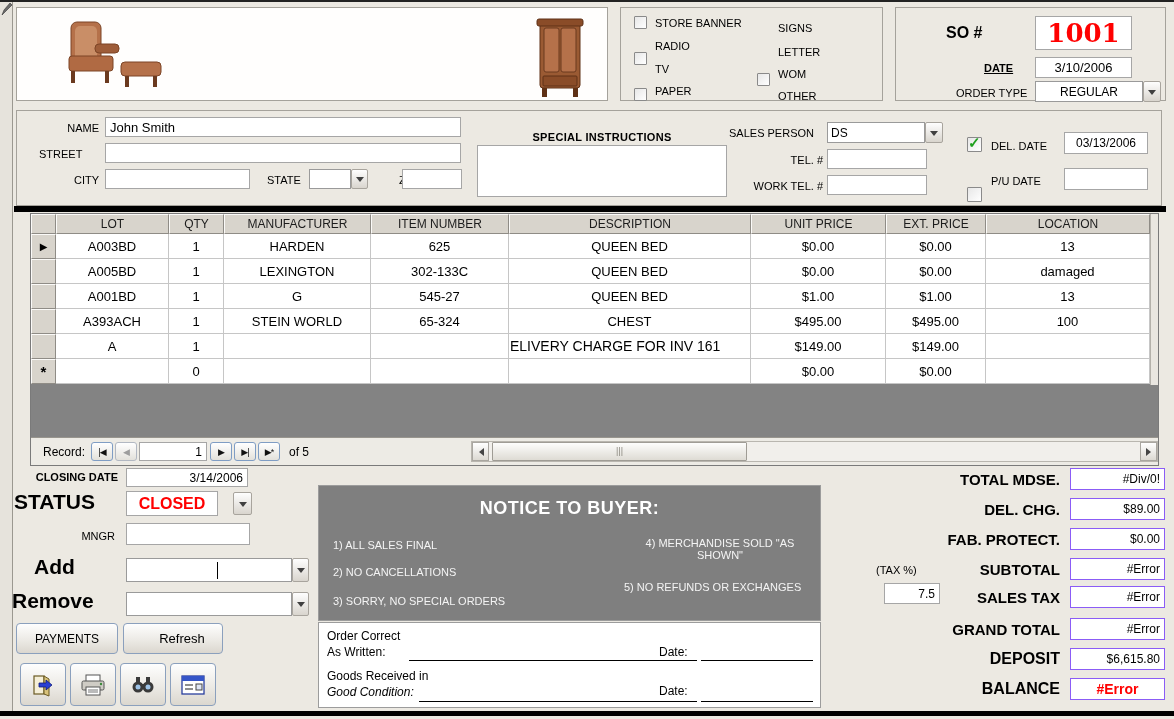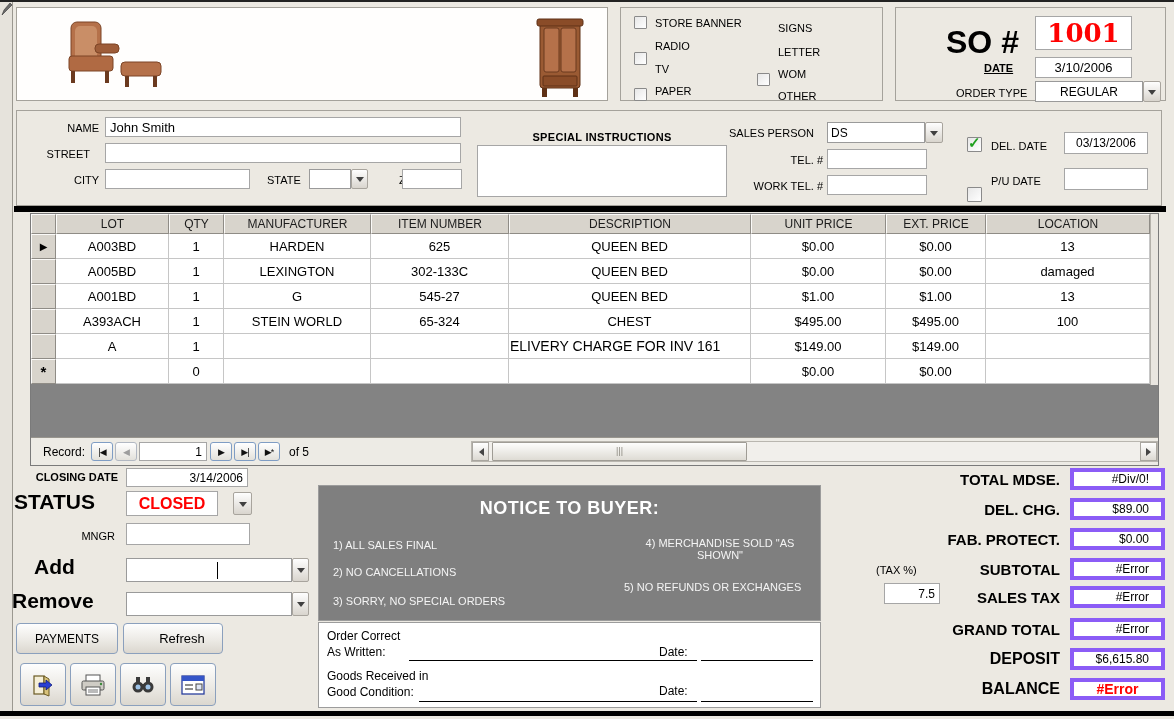--- a/index.html
+++ b/index.html
@@ -48,21 +48,21 @@
   .xpbtn { background:linear-gradient(#fefefe,#eceae5 55%,#dbd7cf); border:1px solid #8ba0bd; border-radius:4px; font-size:12px; color:#000; display:flex; align-items:center; justify-content:center; }
   .notice { left:318px; top:485px; width:503px; height:136px; background:#7f7f7f; border:1px solid #9c9c9c; color:#fff; }
   .notice-title { position:absolute; top:12px; left:0; width:100%; text-align:center; font-weight:bold; font-size:18px; letter-spacing:0.5px; }
   .nitem { position:absolute; font-size:11px; color:#f4f4f4; }
   .sigbox { left:318px; top:622px; width:503px; height:86px; background:#fff; border:1px solid #9c9c9c; }
   .sigline { position:absolute; border-bottom:1px solid #000; height:1px; }
   .sig-lbl { position:absolute; font-size:12px; color:#000; white-space:nowrap; }
   .trow { position:absolute; left:820px; width:345px; height:22px; display:flex; align-items:center; justify-content:flex-end; gap:10px; }
   .tlabel { font-weight:bold; font-size:15px; color:#000; white-space:nowrap; }
   .trow.big .tlabel { font-size:16px; }
-  .tval { width:95px; height:22px; background:#fff; border:4px solid #8b5cf6; font-size:12px; display:flex; align-items:center; justify-content:flex-end; padding:0 12px; }
+  .tval { width:95px; height:22px; background:#fff; border:1px solid #8b5cf6; font-size:12px; display:flex; align-items:center; justify-content:flex-end; padding:0 4px; }
   .tval.balance { color:#ff0000; font-weight:bold; font-size:14px; justify-content:center; }
   .cursorbar { position:absolute; left:90px; top:3px; width:1px; height:17px; background:#000; }
   .icbtn { position:absolute; top:663px; width:46px; height:43px; }
 </style>
 </head>
 <body>
 
 <div class="abs topline"></div>
 <div class="abs left-strip">
   <svg width="12" height="15" viewBox="0 0 12 15">
@@ -106,37 +106,37 @@
   <div class="abs lbl" style="left:157px; top:14px;">SIGNS</div>
   <div class="abs cb" style="left:136px; top:37px;"></div>
   <div class="abs lbl" style="left:157px; top:38px;">LETTER</div>
   <div class="abs cb checked" style="left:136px; top:59px;"></div>
   <div class="abs lbl" style="left:157px; top:60px;">WOM</div>
   <div class="abs cb" style="left:136px; top:81px;"></div>
   <div class="abs lbl" style="left:157px; top:82px;">OTHER</div>
 </div>
 
 <div class="abs panel" style="left:895px; top:7px; width:271px; height:94px;">
-  <div class="abs blbl" style="left:50px; top:16px; font-size:32px;">SO #</div>
+  <div class="abs blbl" style="left:50px; top:16px; font-size:16px;">SO #</div>
   <div class="abs tbox center" style="left:139px; top:8px; width:97px; height:34px;">
       <span class="so-num">1001</span>
     </div>
   <div class="abs lbl blbl" style="left:88px; top:54px;text-decoration:underline;">DATE</div>
   <div class="abs tbox center" style="left:139px; top:49px; width:97px; height:21px;">3/10/2006</div>
   <div class="abs lbl" style="left:60px; top:79px;text-align:center;">ORDER TYPE</div>
   <div class="abs combo" style="left:139px; top:73px; width:108px; height:21px;">
     <span class="val" style="text-align:center;">REGULAR</span>
   </div>
   <div class="abs arrowbtn" style="left:247px; top:73px; width:18px; height:21px;"></div>
 </div>
 
 <div class="abs panel" style="left:16px; top:110px; width:1146px; height:96px;">
   <div class="abs lbl" style="left:22px; top:11px; width:60px; text-align:right;">NAME</div>
   <div class="abs tbox" style="left:88px; top:6px; width:356px; height:20px;">John Smith</div>
-  <div class="abs lbl" style="left:13px; top:37px; width:60px; text-align:right;">STREET</div>
+  <div class="abs lbl" style="left:22px; top:37px; width:60px; text-align:left;">STREET</div>
   <div class="abs tbox" style="left:88px; top:32px; width:356px; height:20px;"></div>
   <div class="abs lbl" style="left:22px; top:63px; width:60px; text-align:right;">CITY</div>
   <div class="abs tbox" style="left:88px; top:58px; width:145px; height:20px;"></div>
   <div class="abs lbl" style="left:250px; top:63px;">STATE</div>
   <div class="abs combo" style="left:292px; top:58px; width:42px; height:20px;">
       <span class="val"></span>
     </div>
   <div class="abs arrowbtn" style="left:334px; top:58px; width:17px; height:20px;"></div>
   <div class="abs lbl" style="left:362px; top:63px;margin-left:20px;">ZIP</div>
   <div class="abs tbox" style="left:385px; top:58px; width:60px; height:20px;"></div>
@@ -350,21 +350,21 @@
   <div class="nitem" style="left:305px; top:95px;">5) NO REFUNDS OR EXCHANGES</div>
 </div>
 
 <div class="abs sigbox">
   <div class="sig-lbl" style="left:8px; top:6px;">Order Correct</div>
   <div class="sig-lbl" style="left:8px; top:22px;">As Written:</div>
   <div class="sigline" style="left:90px; top:37px; width:288px;"></div>
   <div class="sig-lbl" style="left:340px; top:22px;">Date:</div>
   <div class="sigline" style="left:382px; top:37px; width:112px;"></div>
   <div class="sig-lbl" style="left:8px; top:46px;">Goods Received in</div>
-  <div class="sig-lbl" style="left:8px; top:62px;">Good Condition:</div>
+  <div class="sig-lbl" style="left:8px; top:62px;font-style:italic;">Good Condition:</div>
   <div class="sigline" style="left:100px; top:78px; width:278px;"></div>
   <div class="sig-lbl" style="left:340px; top:61px;">Date:</div>
   <div class="sigline" style="left:382px; top:78px; width:112px;"></div>
 </div>
 
 <div class="trow" style="top:468px;">
   <span class="tlabel">TOTAL MDSE.</span>
   <span class="tval">#Div/0!</span>
 </div>
 <div class="trow" style="top:498px;">

